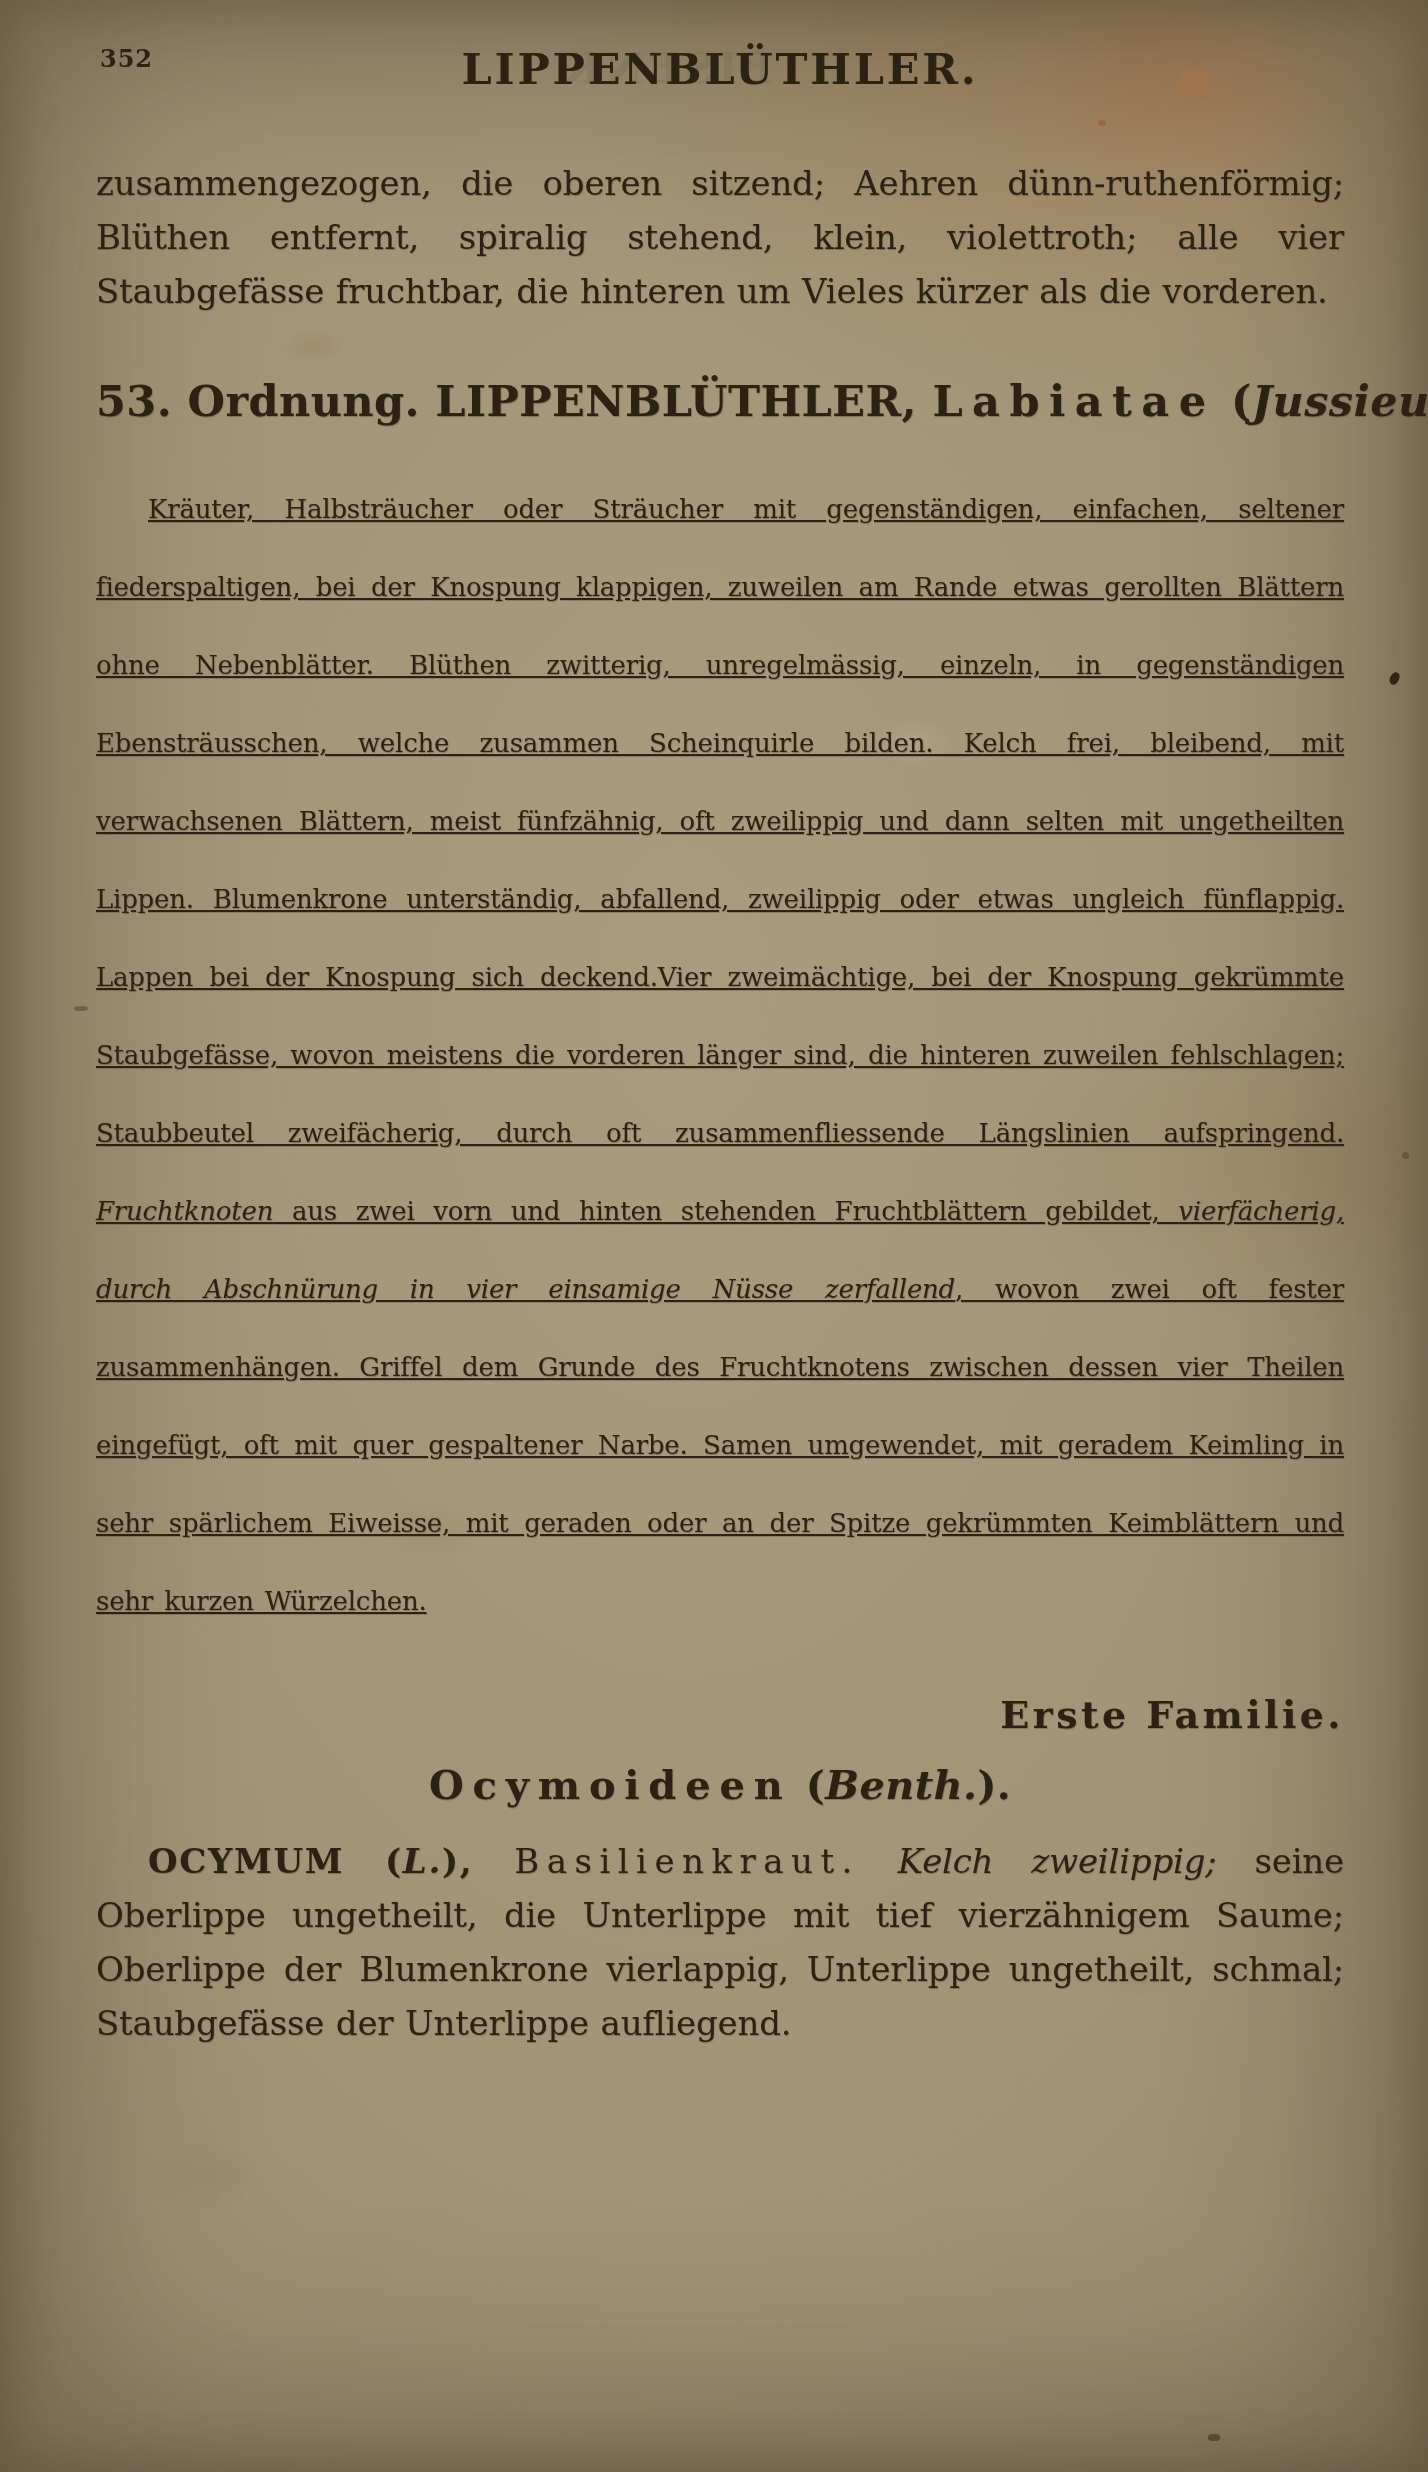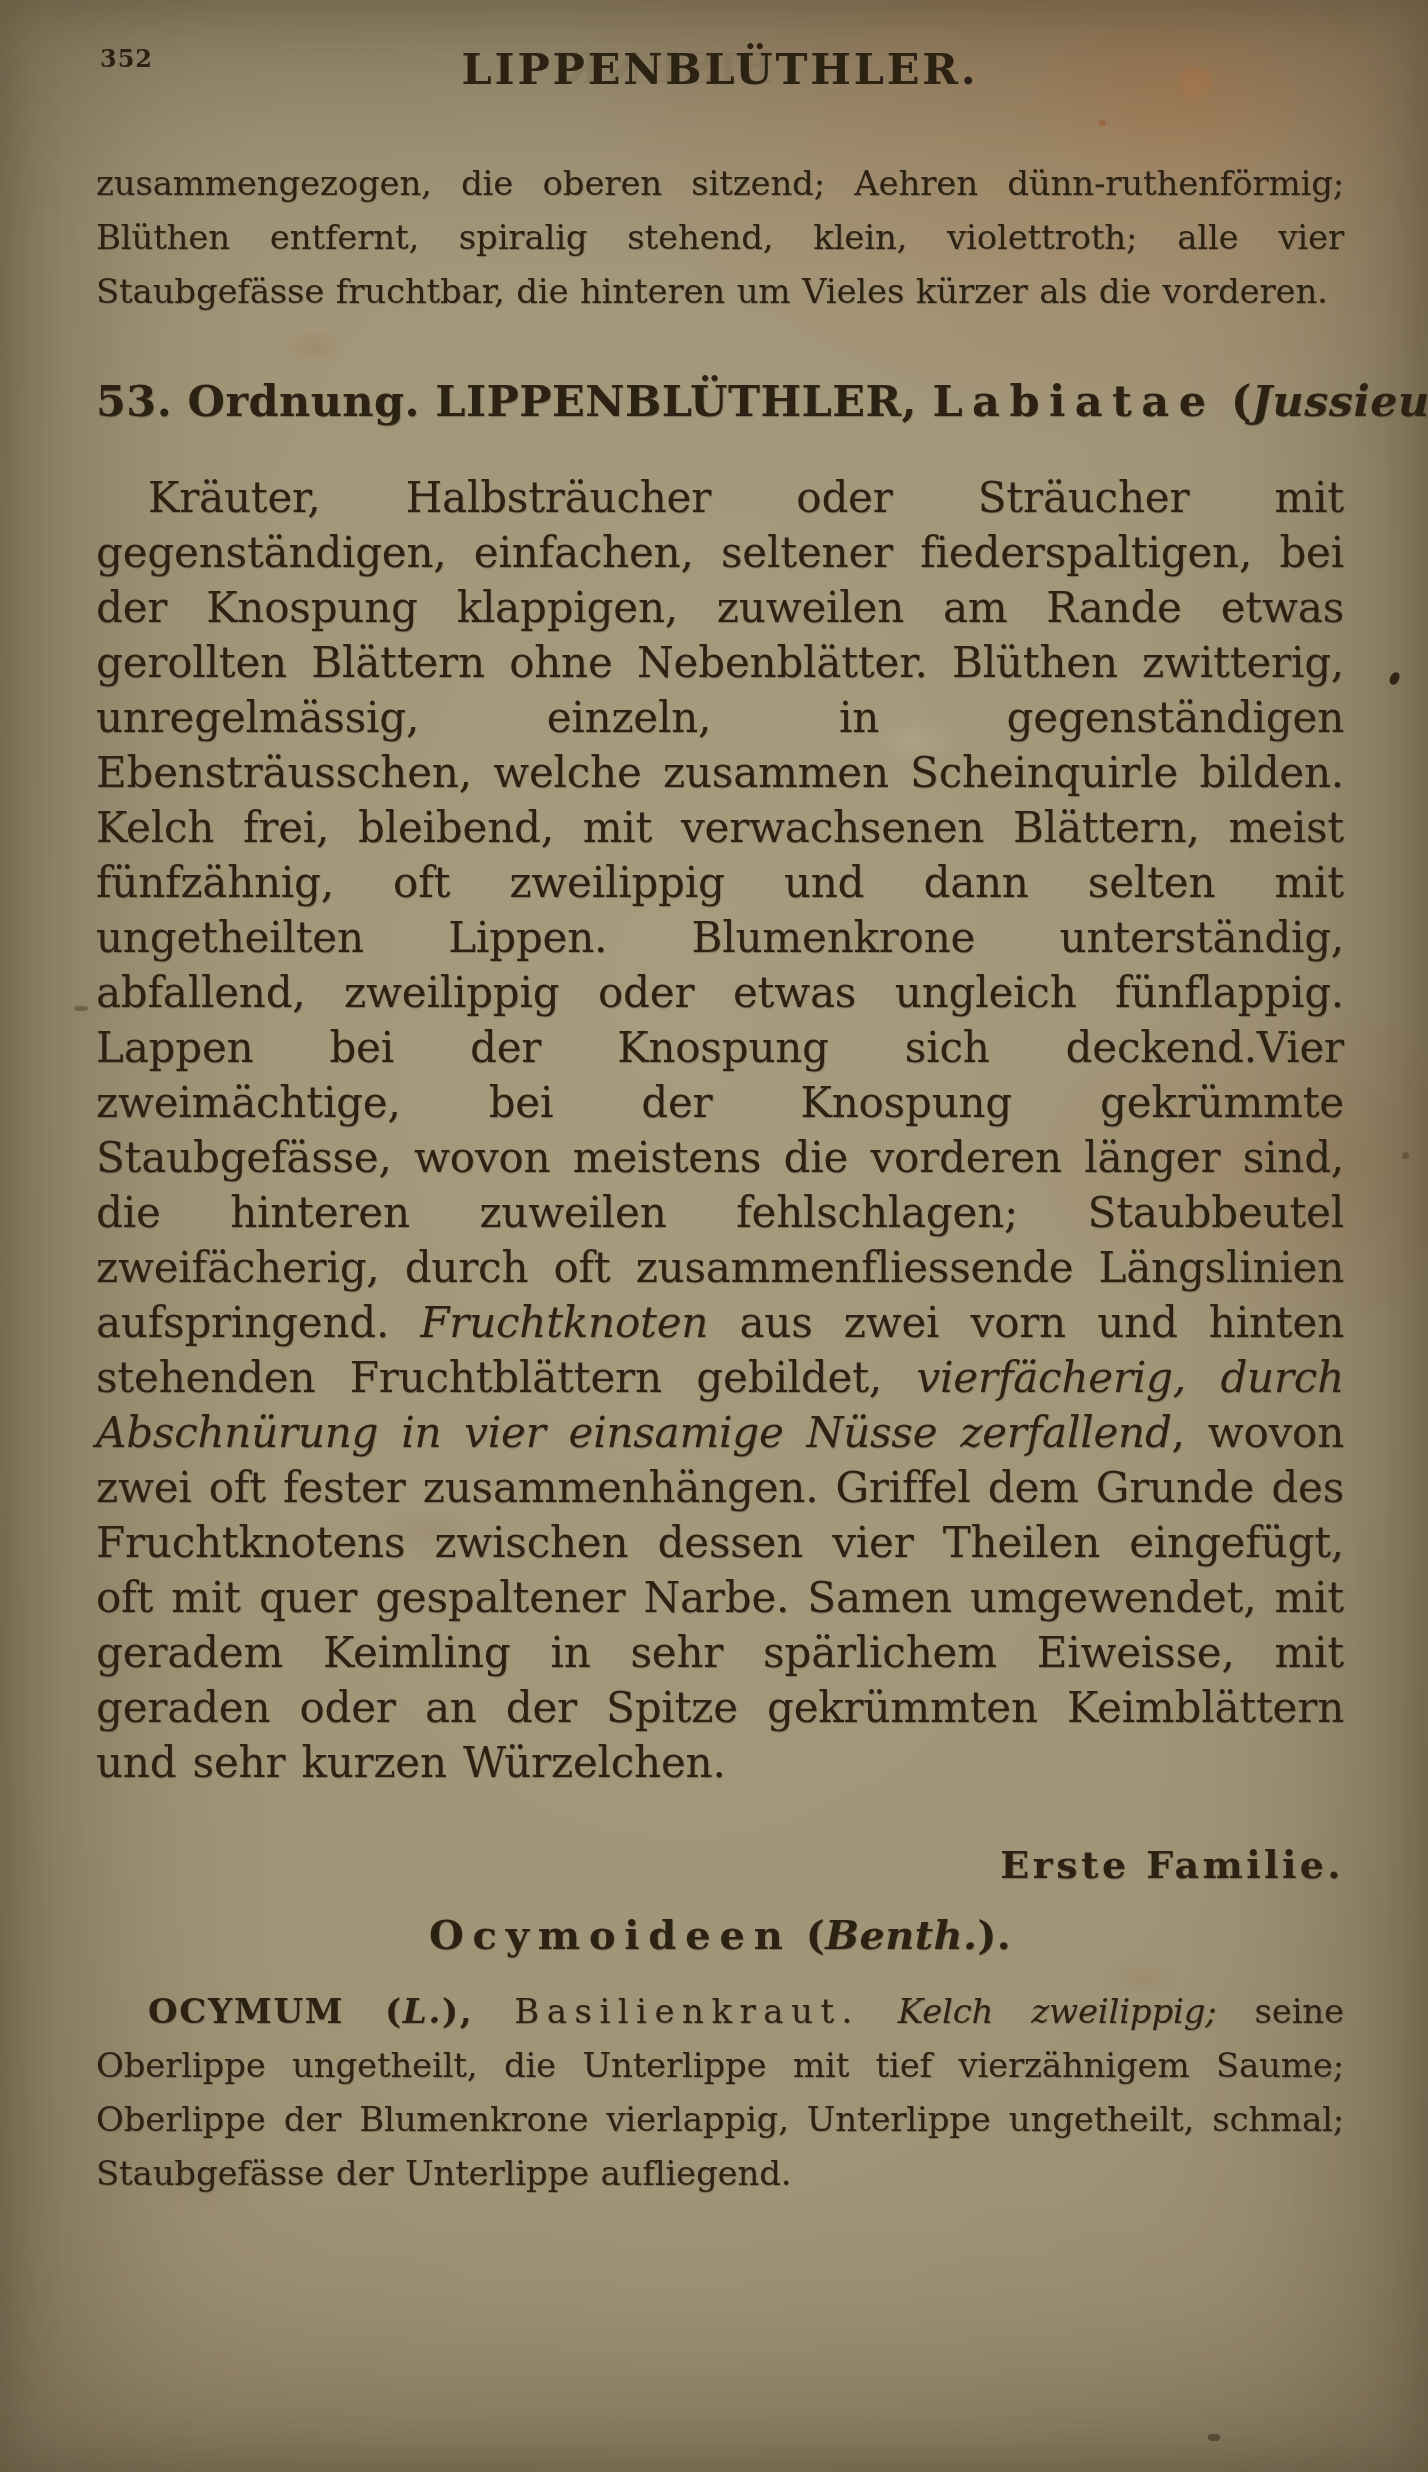--- a/index.html
+++ b/index.html
@@ -102,24 +102,25 @@
     margin-top: 58px;
     font-size: 43px;
     font-weight: bold;
     text-align: left;
     white-space: nowrap;
     letter-spacing: 0.01em;
   }
   .it { font-style: italic; }
   .sp-wide { letter-spacing: 0.22em; }
   .body-type {
-    font-size: 42px;
-    line-height: 55px;
+    font-size: 26px;
+    line-height: 78px;
     letter-spacing: -0.2px;
     word-spacing: 3px;
+    text-decoration: underline;
   }
   .indent { text-indent: 52px; }
   .order-description { margin-top: 44px; }
   .family-heading {
     margin-top: 52px;
     font-size: 38px;
     font-weight: bold;
     text-align: right;
     letter-spacing: 0.09em;
   }

